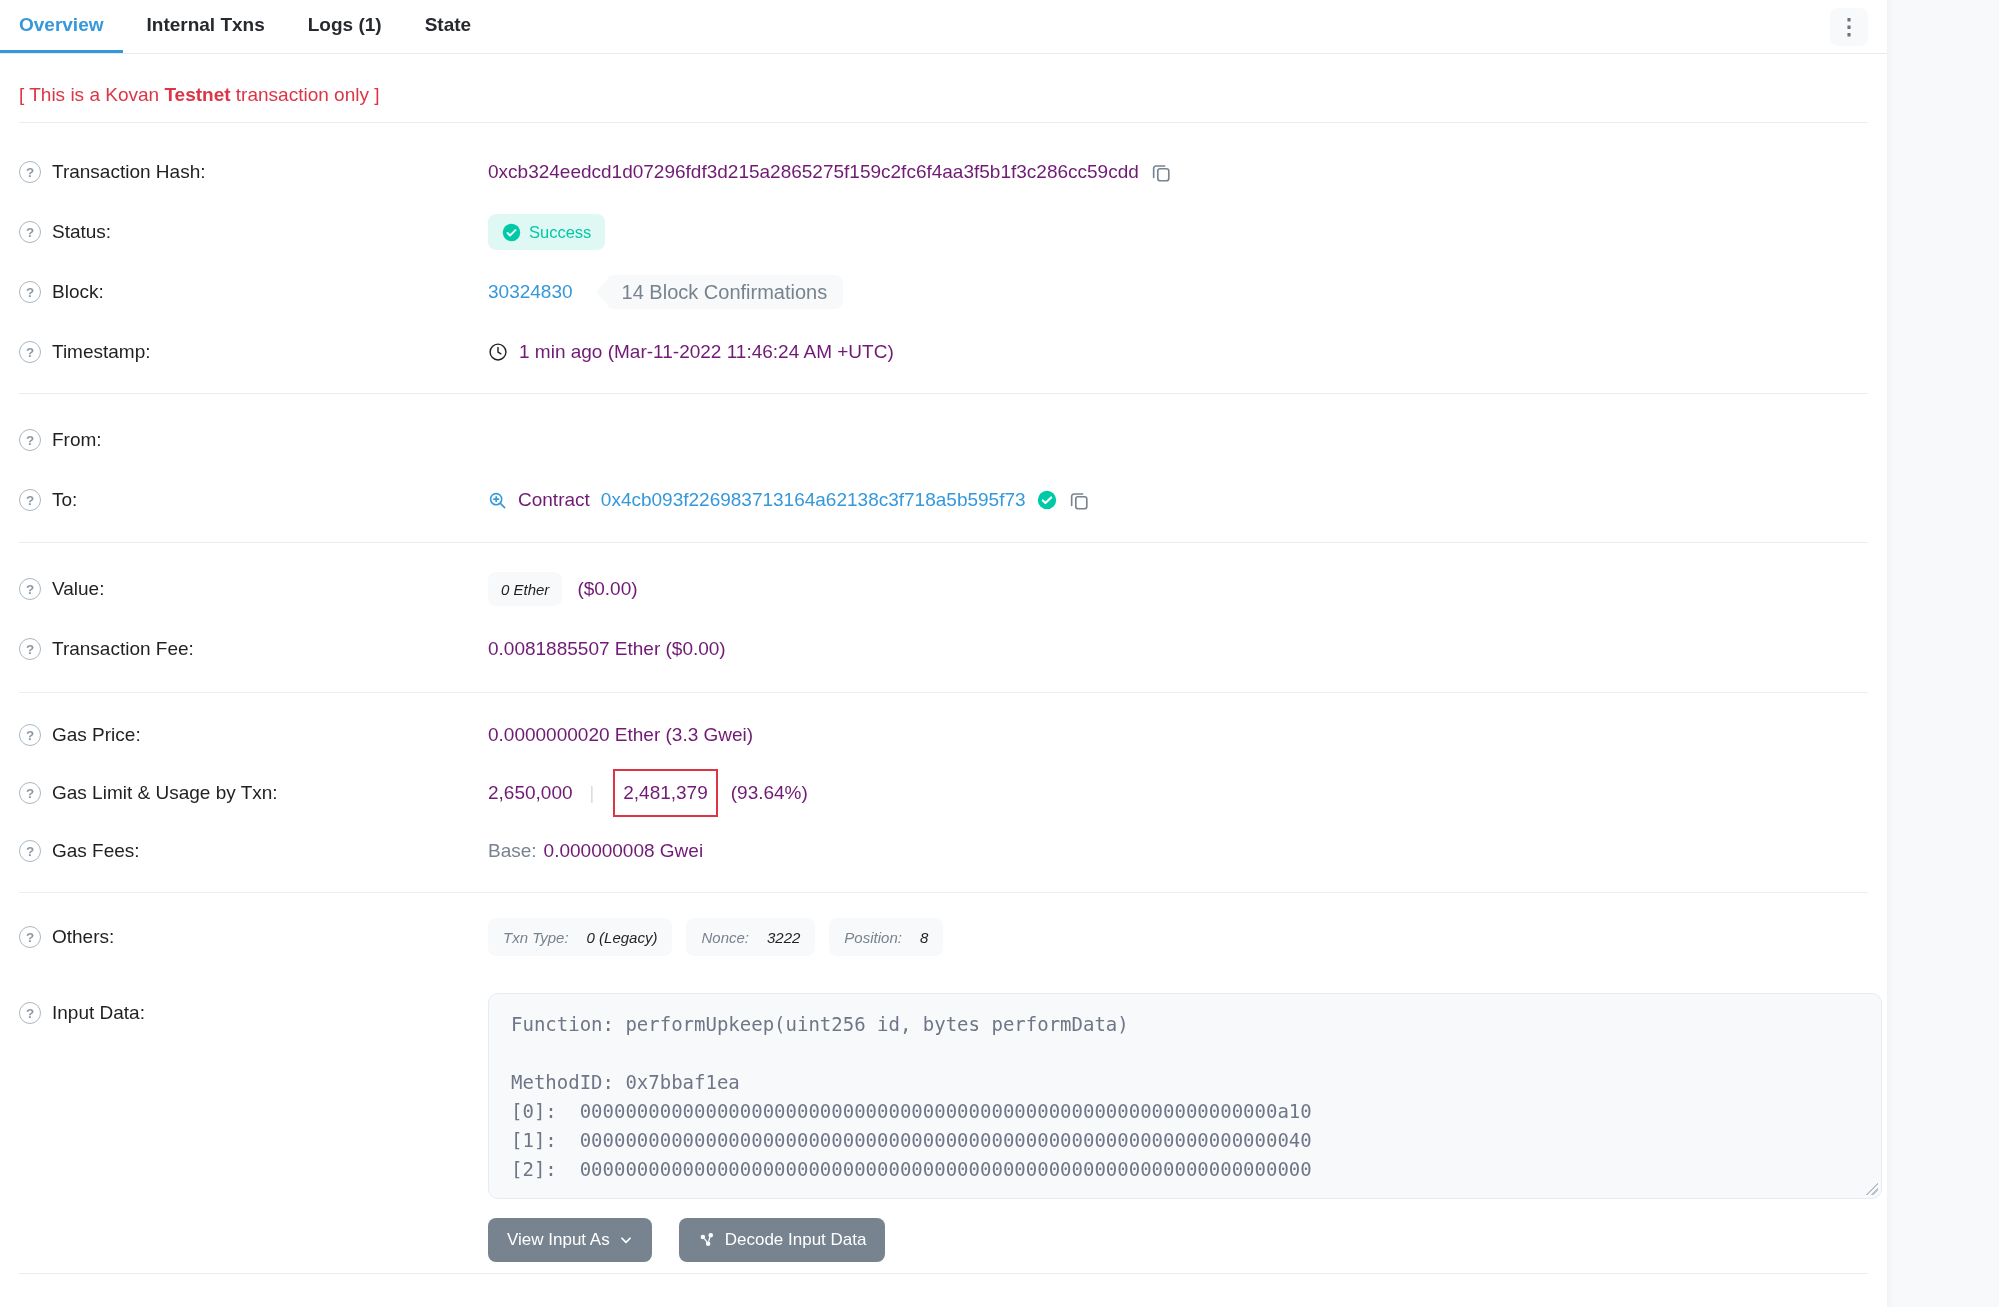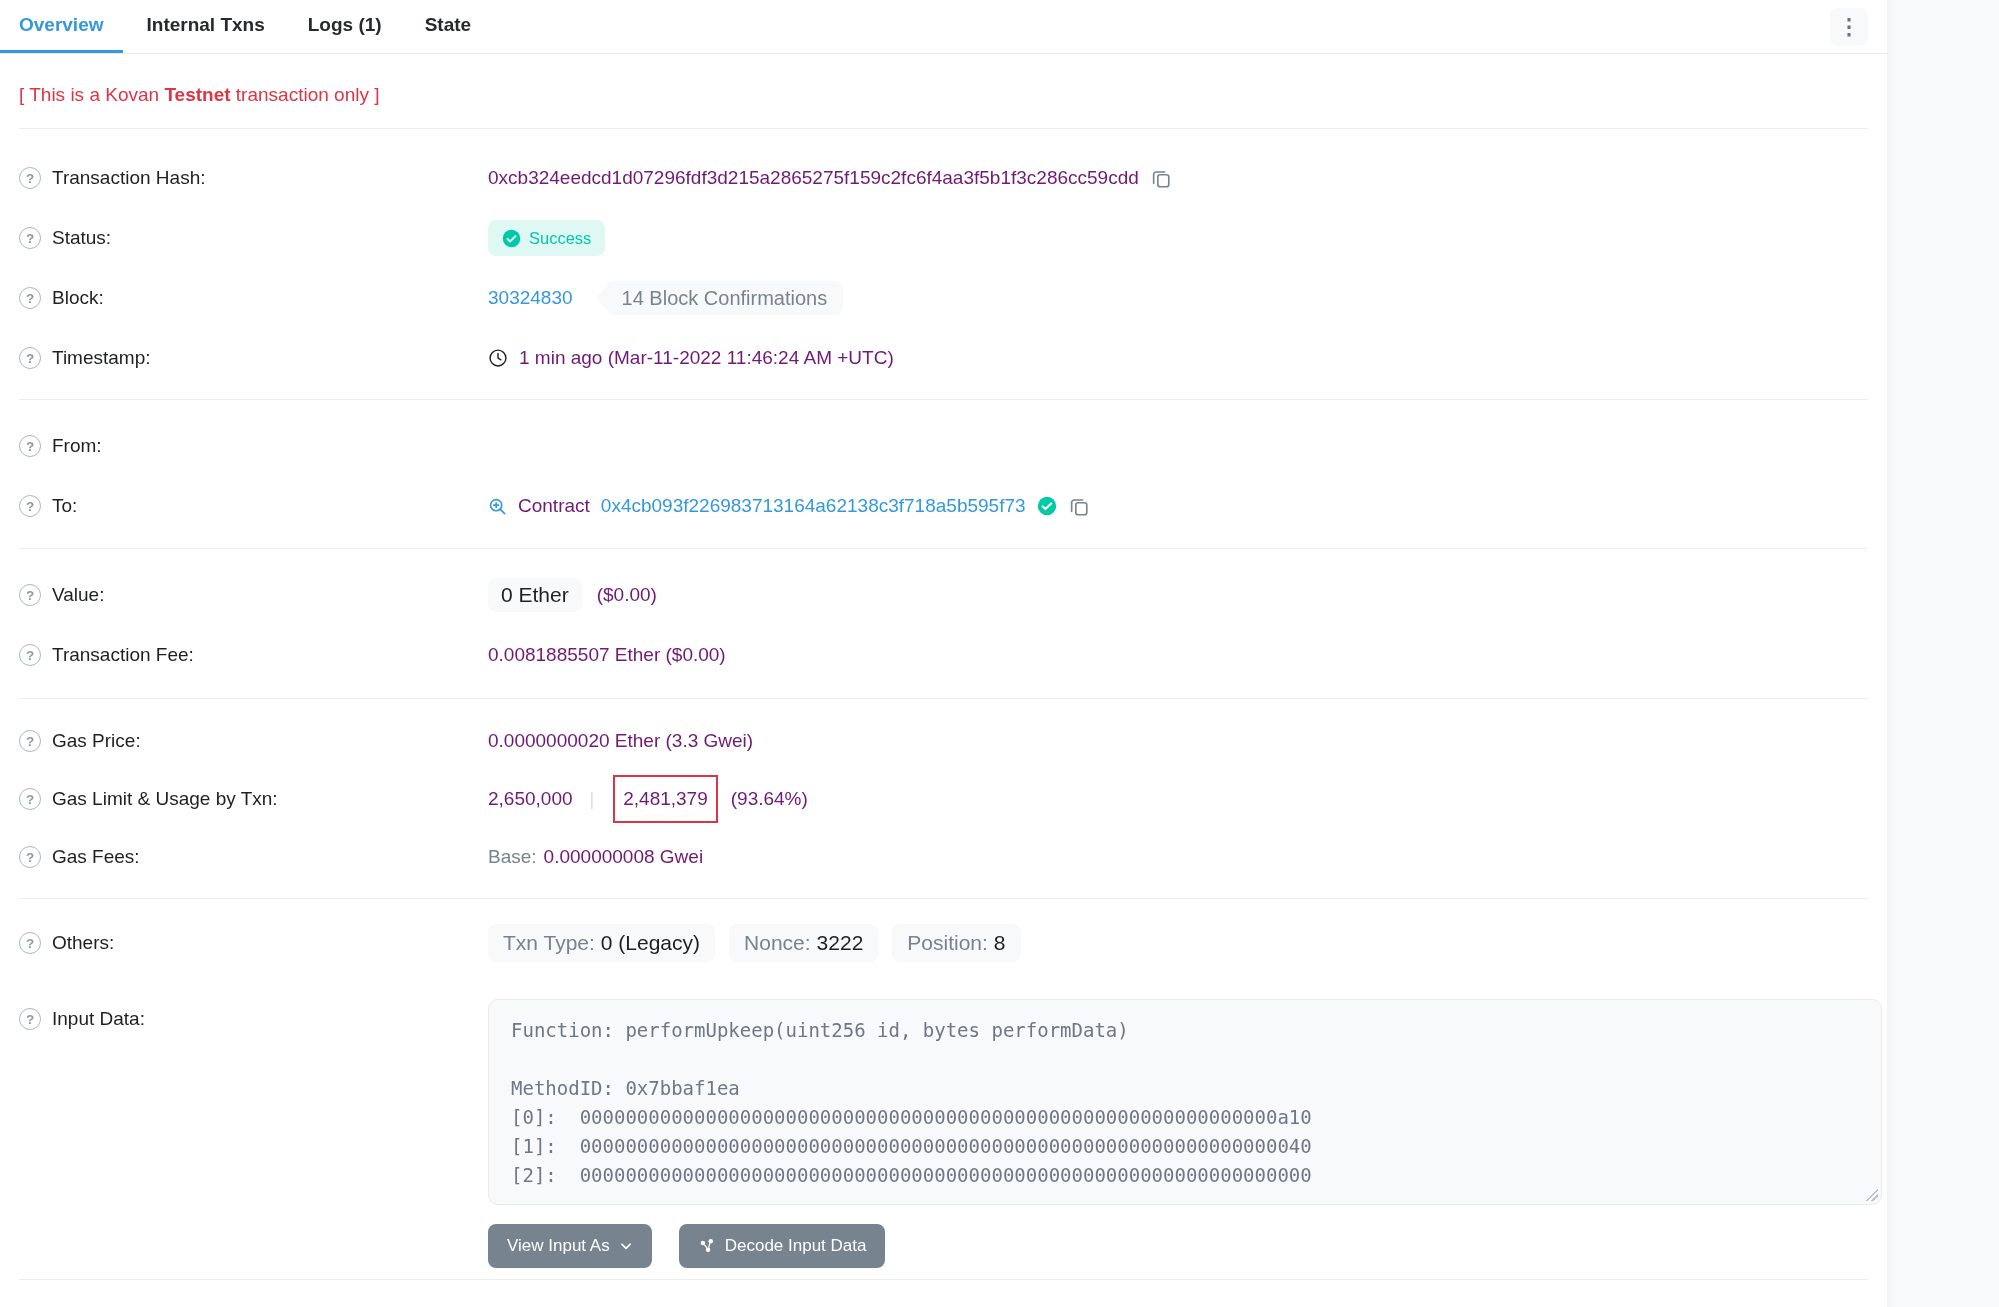--- a/index.html
+++ b/index.html
@@ -12,21 +12,21 @@
   
   .tabbar { position:relative; height:54px; border-bottom:1px solid #e7eaf3; display:flex; align-items:stretch; }
   .tab { display:flex; align-items:center; padding:0 19px; margin-right:5px; font-size:19px; font-weight:600;
          color:#262a2e; cursor:pointer; border-bottom:3px solid transparent; }
   .tab.active { color:#3498db; border-bottom-color:#3498db; }
   .kebab-btn { position:absolute; right:19px; top:8px; width:38px; height:38px; border:none; border-radius:8px;
                background:#f8f9fa; color:#6c757d; font-size:22px; font-weight:700; line-height:38px; cursor:pointer; }
 
   
   .section { margin:0 19px; border-bottom:1px solid #e9edf4; }
-  .sec-warn { padding:30px 0 22px; }
+  .sec-warn { padding:30px 0 16px; }
   .sec-1 { padding:19px 0 11px; }
   .sec-2 { padding:16px 0 12px; }
   .sec-3 { padding:16px 0 13px; }
   .sec-4 { padding:13px 0 12px; }
   .sec-5 { padding:14px 0 11px; }
 
   .warning { font-size:19px; color:#dc3545; }
   .warning b { font-weight:700; }
 
   .row { display:flex; align-items:center; height:60px; }
@@ -45,22 +45,22 @@
   .link { font-size:19px; color:#3498db; text-decoration:none; cursor:pointer; }
   .icon-btn { display:inline-flex; align-items:center; background:none; border:none; cursor:pointer; padding:0; }
 
   .badge-success { display:inline-flex; align-items:center; gap:8px; height:36px; padding:0 14px;
                    background:rgba(0,201,167,.12); border-radius:8px; color:#00c9a7; font-size:16.5px; font-weight:500; }
   .badge-confirm { position:relative; display:inline-flex; align-items:center; height:34px; padding:0 16px;
                    margin-left:22px; background:#f8f9fa; border-radius:8px; color:#77838f; font-size:20px; }
   .badge-confirm::before { content:""; position:absolute; left:-7px; top:50%; width:17px; height:17px;
                    background:#f8f9fa; transform:translateY(-50%) rotate(45deg); border-radius:3px; }
   .pill { display:inline-flex; align-items:center; height:34px; padding:0 13px; background:#f8f9fa;
-          border-radius:8px; font-size:21px; color:#1e2022; }
-  .pill-lg { height:38px; padding:0 15px; gap:6px; }
+          border-radius:8px; font-size:15px; color:#1e2022;font-style:italic; }
+  .pill-lg { height:38px; padding:0 15px; gap:18px; }
   .pill-lbl { color:#77838f; }
   .pill-val { color:#1e2022; font-weight:500; }
   .others-wrap { display:flex; gap:14px; }
 
   .sep { color:#d5dae2; font-size:18px; padding:0 6px; }
   .red-box { display:inline-block; border:2px solid #dc3545; padding:11px 8px; margin:0 2px; }
   .gray { color:#77838f; }
 
   
   .inputbox { position:relative; width:1394px; height:206px; background:#f8f9fa; border:1px solid #e7eaf3;

